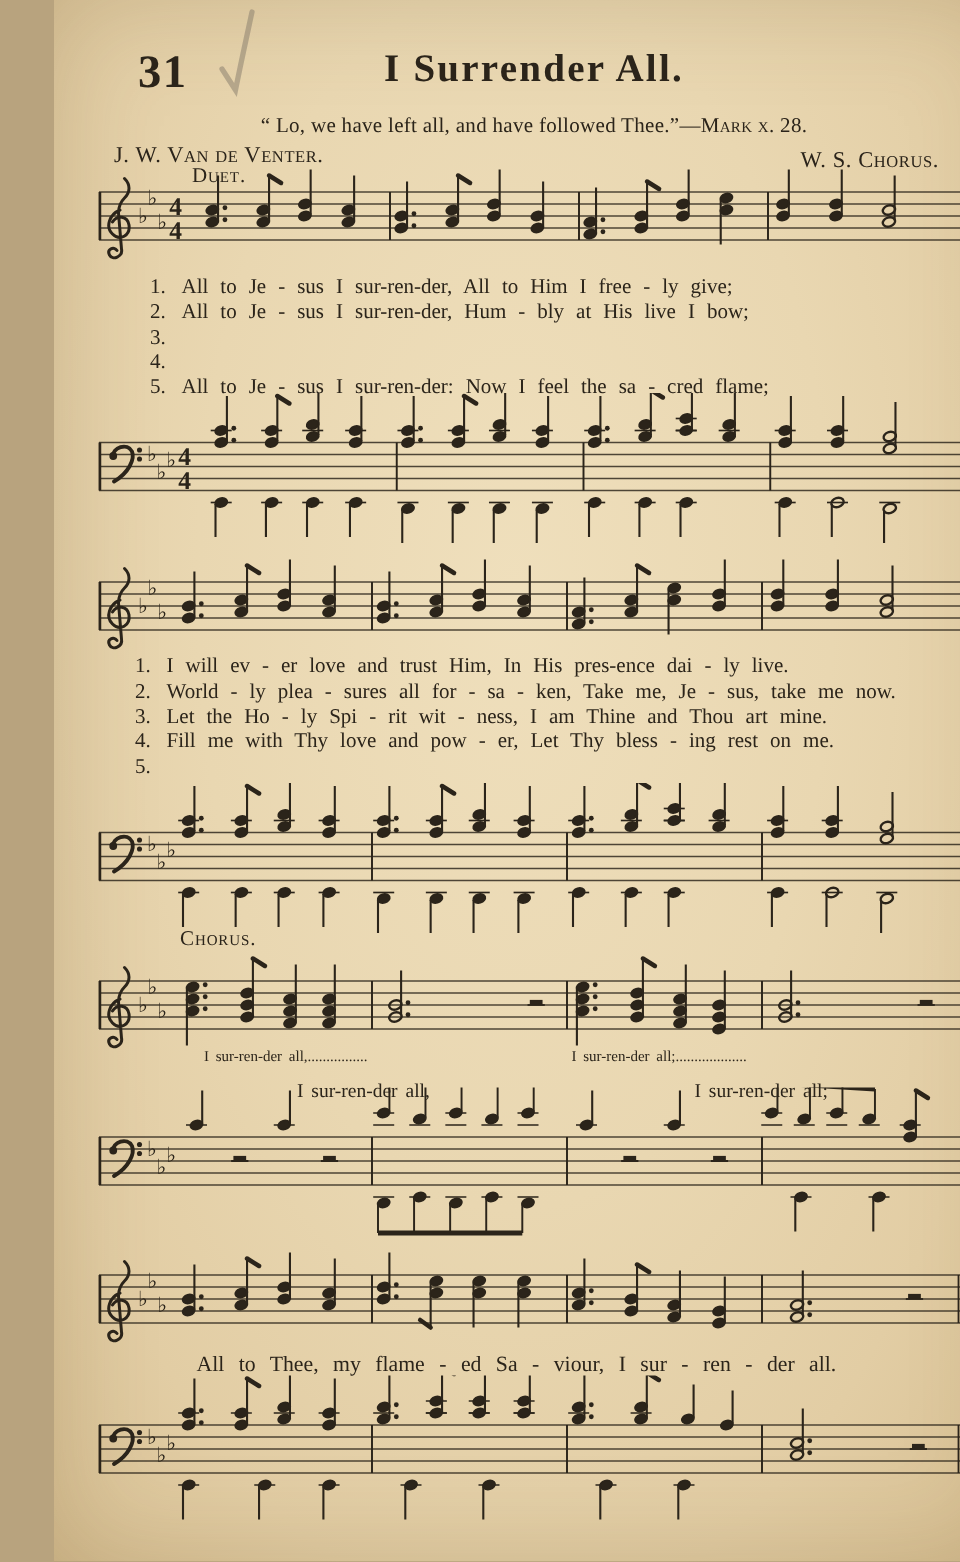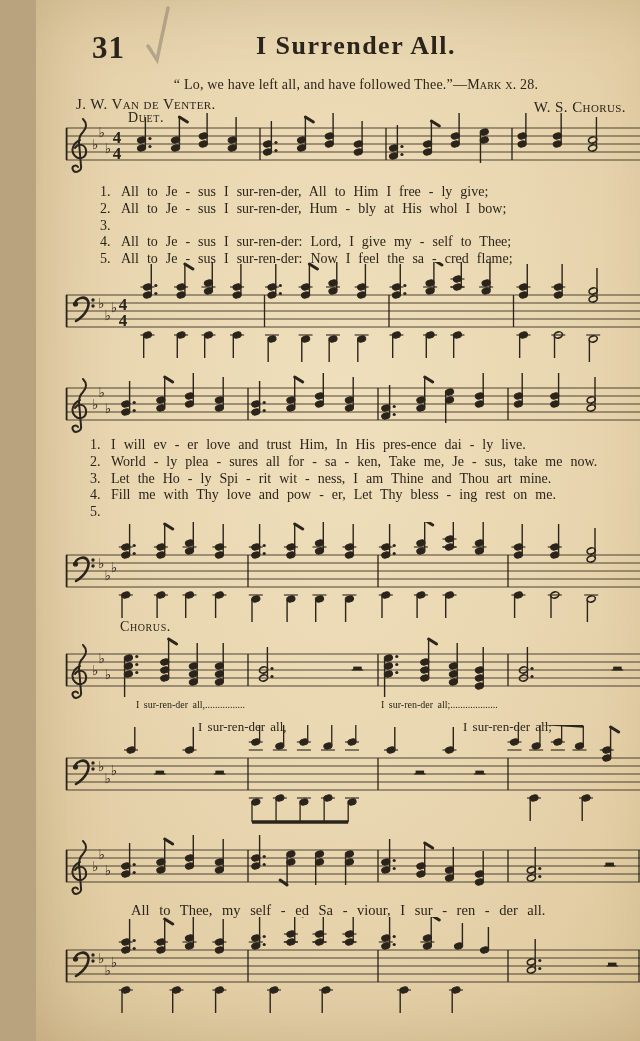--- a/index.html
+++ b/index.html
@@ -123,28 +123,27 @@
       </g>
     </svg>
 
   <div class="abs verses v1">
     <div class="vrow">
         <span class="vnum">1.</span>
         <span class="vtext">All to Je - sus I sur-ren-der, All to Him I free - ly give;</span>
       </div>
     <div class="vrow">
         <span class="vnum">2.</span>
-        <span class="vtext">All to Je - sus I sur-ren-der, Hum - bly at His whol I bow;</span>
+        <span class="vtext">All to Je - sus I sur-ren-der, Hum - bly at His live I bow;</span>
       </div>
     <div class="vrow">
         <span class="vnum">3.</span>
       </div>
     <div class="vrow">
         <span class="vnum">4.</span>
-        <span class="vtext">All to Je - sus I sur-ren-der: Lord, I give my - self to Thee;</span>
       </div>
     <div class="vrow">
         <span class="vnum">5.</span>
         <span class="vtext">All to Je - sus I sur-ren-der: Now I feel the sa - cred flame;</span>
       </div>
   </div>
 
   <svg class="staff" style="top:262px" width="590" height="106">
       <g>
         <line x1="4" y1="33" x2="586" y2="33" stroke="#2b241a" stroke-width="1.1" opacity="0.82"></line>
@@ -758,21 +757,21 @@
         <ellipse cx="469.4" cy="40" rx="4.2" ry="3" transform="rotate(-16 469.4 40)" fill="none" stroke="#2b241a" stroke-width="1.6"></ellipse>
         <ellipse cx="469.4" cy="48" rx="4.2" ry="3" transform="rotate(-16 469.4 48)" fill="none" stroke="#2b241a" stroke-width="1.6"></ellipse>
         <line x1="473.2" y1="47" x2="473.2" y2="17" stroke="#2b241a" stroke-width="1.4"></line>
         <circle cx="477.79999999999995" cy="38.5" r="1.6" fill="#2b241a"></circle>
         <circle cx="477.79999999999995" cy="46.5" r="1.6" fill="#2b241a"></circle>
         <rect x="543.4" y="32.6" width="8.5" height="3.4" fill="#2b241a"></rect>
         <line x1="541.9" y1="36" x2="553.4" y2="36" stroke="#2b241a" stroke-width="1.2"></line>
       </g>
     </svg>
 
-  <div class="abs final-lyric">All to Thee, my self - ed Sa - viour, I sur - ren - der all.</div>
+  <div class="abs final-lyric">All to Thee, my flame - ed Sa - viour, I sur - ren - der all.</div>
 
   <svg class="staff" style="top:917px" width="590" height="106">
       <g>
         <line x1="4" y1="33" x2="586" y2="33" stroke="#2b241a" stroke-width="1.1" opacity="0.82"></line>
         <line x1="4" y1="41" x2="586" y2="41" stroke="#2b241a" stroke-width="1.1" opacity="0.82"></line>
         <line x1="4" y1="49" x2="586" y2="49" stroke="#2b241a" stroke-width="1.1" opacity="0.82"></line>
         <line x1="4" y1="57" x2="586" y2="57" stroke="#2b241a" stroke-width="1.1" opacity="0.82"></line>
         <line x1="4" y1="65" x2="586" y2="65" stroke="#2b241a" stroke-width="1.1" opacity="0.82"></line>
         <line x1="4.6" y1="33" x2="4.6" y2="65" stroke="#2b241a" stroke-width="1.8"></line>
         <path d="M3 10 C3 3 13 0 16 6 C18 11 14 20 4 26" transform="translate(10 33)" fill="none" stroke="#2b241a" stroke-width="2.6" stroke-linecap="round"></path>

